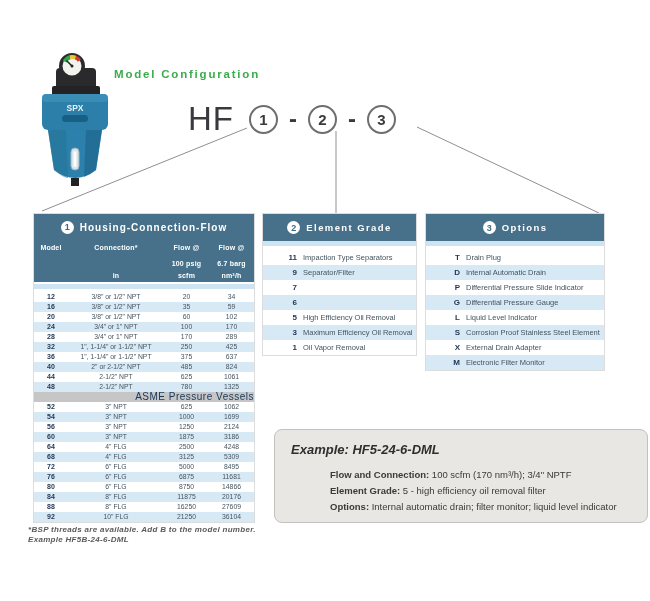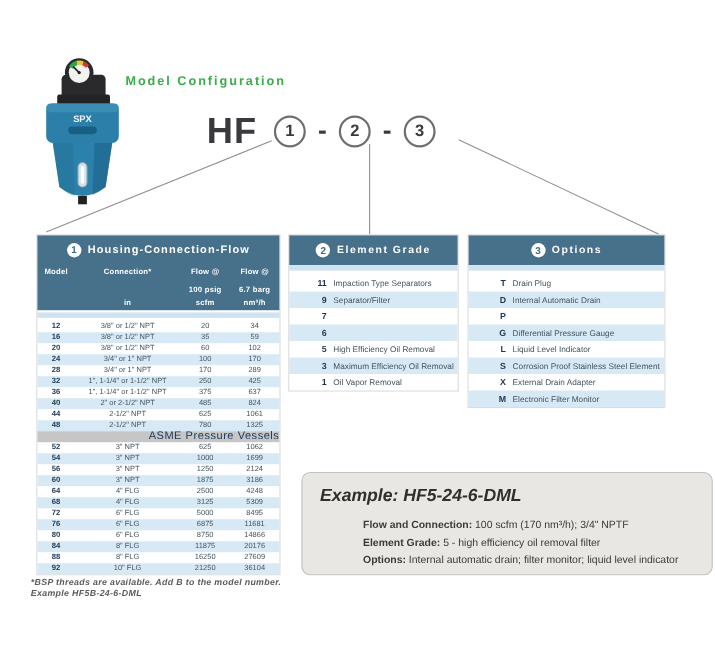--- a/index.html
+++ b/index.html
@@ -7,21 +7,21 @@
         font-family:"Liberation Sans", sans-serif;}
   
   .connectors{position:absolute;left:0;top:0;width:650px;height:601px;z-index:0;}
   
   .product{position:absolute;left:36px;top:44px;width:80px;height:142px;z-index:1;}
   
   .green-title{position:absolute;left:114px;top:68px;font-size:11.5px;font-weight:bold;
                color:#3BAC4B;letter-spacing:1.8px;}
   
   .model-row{position:absolute;left:188px;top:100px;display:flex;align-items:center;z-index:1;}
-  .hf{font-size:33px;font-weight:bold;color:#3A3A3E;letter-spacing:1px;margin-right:10px;}
+  .hf{font-size:33px;font-weight:normal;color:#3A3A3E;letter-spacing:1px;margin-right:10px;}
   .num-circle{width:25px;height:25px;border-radius:50%;border:2px solid #6E6E6E;background:#fff;
               display:flex;align-items:center;justify-content:center;font-size:15px;font-weight:bold;
               color:#3A3A3E;margin:0 5px;}
   .dash{font-size:24px;font-weight:bold;color:#3A3A3E;margin:0 6px;}
   
   .table{position:absolute;background:#fff;border:1px solid #DCDCDC;box-sizing:content-box;z-index:1;}
   .t-header{background:#47708A;color:#fff;display:flex;align-items:center;justify-content:center;gap:6px;}
   .badge{width:13px;height:13px;border-radius:50%;background:#fff;color:#3E6A84;font-size:9px;
          font-weight:bold;display:flex;align-items:center;justify-content:center;flex:0 0 auto;}
   .t-title{font-weight:bold;letter-spacing:1.4px;font-size:9.5px;white-space:nowrap;}
@@ -49,21 +49,21 @@
   .t2 .substrip,.t3 .substrip{margin-bottom:4px;}
   .code-row{display:grid;grid-template-columns:34px 1fr;height:15px;line-height:15px;
             font-size:7.5px;color:#44545F;white-space:nowrap;}
   #t2-rows .code-row:nth-child(even), #t3-rows .code-row:nth-child(even){background:#D7E9F5;}
   .code-row .code{font-weight:bold;color:#1F3550;text-align:right;font-size:8px;}
   .code-row .lbl{padding-left:6px;}
   
   .example-box{position:absolute;left:274px;top:429px;width:374px;height:94px;background:#E9E7E3;
                border:1px solid #C3C1BD;border-radius:8px;box-sizing:border-box;padding:12px 16px;
                color:#3A3A3A;z-index:1;}
-  .ex-title{font-style:italic;font-weight:bold;font-size:16px;color:#2F2F2F;margin-bottom:10px;}
+  .ex-title{font-style:italic;font-weight:bold;font-size:13px;color:#2F2F2F;margin-bottom:10px;}
   .ex-line{font-size:9.5px;line-height:16px;}
   .ex-line .ex-label{font-weight:bold;padding-left:39px;}
   
   .footnote{position:absolute;left:28px;top:525px;font-size:8px;font-style:italic;font-weight:bold;
             color:#5A5A5A;line-height:10px;letter-spacing:0.3px;z-index:1;}
 </style>
 </head>
 <body>
 
 <div class="page">
@@ -322,20 +322,21 @@
         <div class="code-row">
           <span class="code">T</span>
           <span class="lbl">Drain Plug</span>
         </div>
         <div class="code-row">
           <span class="code">D</span>
           <span class="lbl">Internal Automatic Drain</span>
         </div>
         <div class="code-row">
           <span class="code">P</span>
+          <span class="lbl">Differential Pressure Slide Indicator</span>
         </div>
         <div class="code-row">
           <span class="code">G</span>
           <span class="lbl">Differential Pressure Gauge</span>
         </div>
         <div class="code-row">
           <span class="code">L</span>
           <span class="lbl">Liquid Level Indicator</span>
         </div>
         <div class="code-row">

